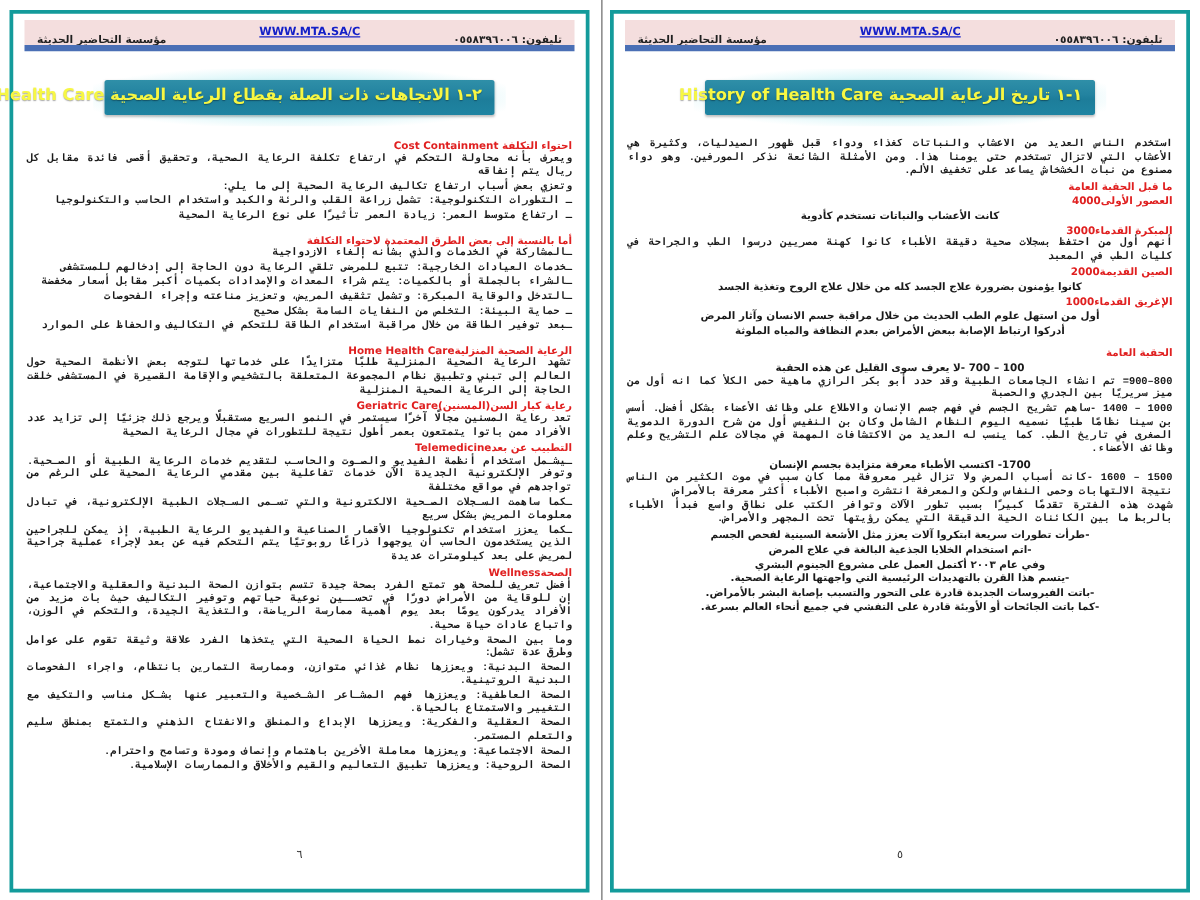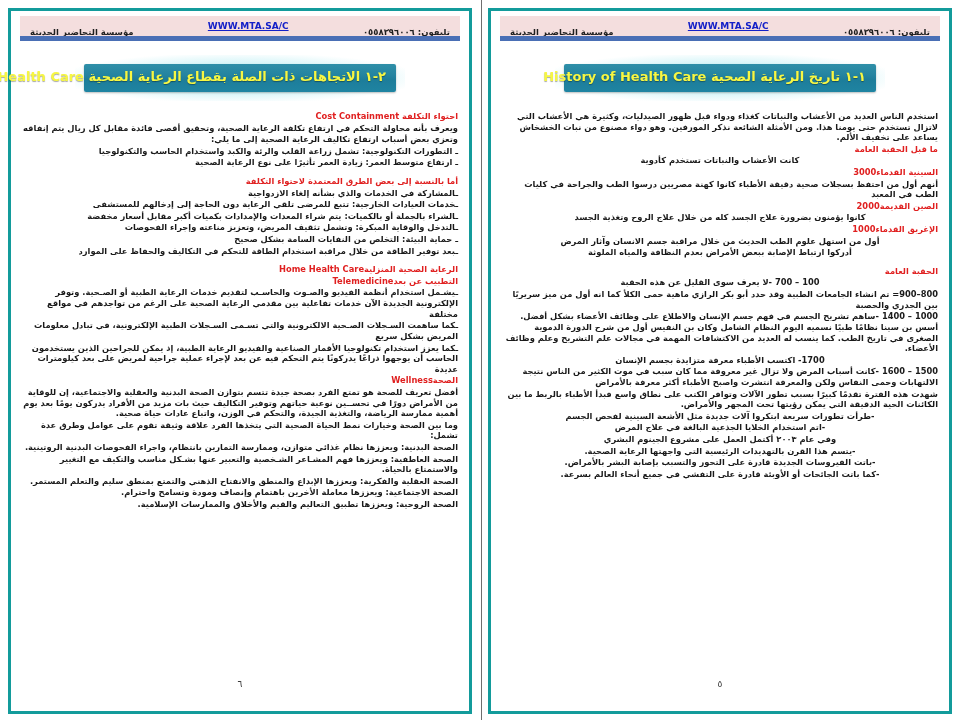--- a/index.html
+++ b/index.html
@@ -127,21 +127,21 @@
 
   p.ln {
     margin: 0 0 1px 0;
     font-size: 8.3px;
     line-height: 1.28;
     font-weight: bold;
     color: #1a1a1a;
     text-align: justify;
     text-align-last: center;
   }
-  p.ln.jr { text-align: right; text-align-last: right; }
+  p.ln.jr { text-align-last: right; font-family: Liberation Mono, monospace; }
   p.ln.ctr { text-align: right; text-align-last: center; }
   p.ln.red {
     color: #e02020;
     text-align: left;
     text-align-last: right;
   }
   p.ln.gap { margin-top: 8px; }
 
   
   .pg-num {
@@ -170,36 +170,37 @@
 
       <div class="title-wrap">
         <div class="title-box">
           <div class="title-text">١-١ تاريخ الرعاية الصحية History of Health Care</div>
         </div>
       </div>
 
       <div class="body-col" id="body-left">
           <p class="ln jr">استخدم الناس العديد من الأعشاب والنباتات كغذاء ودواء قبل ظهور الصيدليات، وكثيرة هي الأعشاب التي لاتزال تستخدم حتى يومنا هذا. ومن الأمثلة الشائعة نذكر المورفين. وهو دواء مصنوع من نبات الخشخاش يساعد على تخفيف الألم.</p>
           <p class="ln red">ما قبل الحقبة العامة</p>
+          <p class="ln red">العصور الأولى4000</p>
           <p class="ln ctr">كانت الأعشاب والنباتات تستخدم كأدوية</p>
-          <p class="ln red">السينية القدماء3000</p>
+          <p class="ln red">المبكرة القدماء3000</p>
           <p class="ln jr">أنهم أول من احتفظ بسجلات صحية دقيقة الأطباء كانوا كهنة مصريين درسوا الطب والجراحة في كليات الطب في المعبد</p>
           <p class="ln red">الصين القديمة2000</p>
           <p class="ln ctr">كانوا يؤمنون بضرورة علاج الجسد كله من خلال علاج الروح وتغذية الجسد</p>
           <p class="ln red">الإغريق القدماء1000</p>
           <p class="ln ctr">أول من استهل علوم الطب الحديث من خلال مراقبة جسم الانسان وآثار المرض</p>
           <p class="ln ctr">أدركوا ارتباط الإصابة ببعض الأمراض بعدم النظافة والمياه الملوثة</p>
           <p class="ln red gap">الحقبة العامة</p>
           <p class="ln ctr">100 – 700 -لا يعرف سوى القليل عن هذه الحقبة</p>
           <p class="ln jr">800–900= تم انشاء الجامعات الطبية وقد حدد أبو بكر الرازي ماهية حمى الكلأ كما انه أول من ميز سريريًا بين الجدري والحصبة</p>
           <p class="ln jr">1000 – 1400 -ساهم تشريح الجسم في فهم جسم الإنسان والاطلاع على وظائف الأعضاء بشكل أفضل. أسس بن سينا نظامًا طبيًا نسميه اليوم النظام الشامل وكان بن النفيس أول من شرح الدورة الدموية الصغرى في تاريخ الطب. كما ينسب له العديد من الاكتشافات المهمة في مجالات علم التشريح وعلم وظائف الأعضاء.</p>
           <p class="ln ctr">1700- اكتسب الأطباء معرفة متزايدة بجسم الإنسان</p>
           <p class="ln jr">1500 – 1600 -كانت أسباب المرض ولا تزال غير معروفة مما كان سبب في موت الكثير من الناس نتيجة الالتهابات وحمى النفاس ولكن والمعرفة انتشرت واصبح الأطباء أكثر معرفة بالأمراض</p>
           <p class="ln jr">شهدت هذه الفترة تقدمًا كبيرًا بسبب تطور الآلات وتوافر الكتب على نطاق واسع فبدأ الأطباء بالربط ما بين الكائنات الحية الدقيقة التي يمكن رؤيتها تحت المجهر والأمراض.</p>
-          <p class="ln ctr">-طرأت تطورات سريعة ابتكروا آلات جديدة مثل الأشعة السينية لفحص الجسم</p>
+          <p class="ln ctr">-طرأت تطورات سريعة ابتكروا آلات يعزز مثل الأشعة السينية لفحص الجسم</p>
           <p class="ln ctr">-اتم استخدام الخلايا الجذعية البالغة في علاج المرض</p>
           <p class="ln ctr">وفي عام ٢٠٠٣ أكتمل العمل على مشروع الجينوم البشري</p>
           <p class="ln ctr">-يتسم هذا القرن بالتهديدات الرئيسية التي واجهتها الرعاية الصحية.</p>
           <p class="ln ctr">-باتت الفيروسات الجديدة قادرة على التحور والتسبب بإصابة البشر بالأمراض.</p>
           <p class="ln ctr">-كما باتت الجائحات أو الأوبئة قادرة على التفشي في جميع أنحاء العالم بسرعة.</p>
         </div>
 
       <div class="pg-num">٥</div>
     </div>
   </div>
@@ -229,24 +230,27 @@
           <p class="ln jr">ـ التطورات التكنولوجية: تشمل زراعة القلب والرئة والكبد واستخدام الحاسب والتكنولوجيا</p>
           <p class="ln jr">ـ ارتفاع متوسط العمر: زيادة العمر تأثيرًا على نوع الرعاية الصحية</p>
           <p class="ln red gap">أما بالنسبة إلى بعض الطرق المعتمدة لاحتواء التكلفة</p>
           <p class="ln jr">ـالمشاركة في الخدمات والذي بشأنه إلغاء الازدواجية</p>
           <p class="ln jr">ـخدمات العيادات الخارجية: تتبع للمرضى تلقي الرعاية دون الحاجة إلى إدخالهم للمستشفى</p>
           <p class="ln jr">ـالشراء بالجملة أو بالكميات: يتم شراء المعدات والإمدادات بكميات أكبر مقابل أسعار مخفضة</p>
           <p class="ln jr">ـالتدخل والوقاية المبكرة: وتشمل تثقيف المريض، وتعزيز مناعته وإجراء الفحوصات</p>
           <p class="ln jr">ـ حماية البيئة: التخلص من النفايات السامة بشكل صحيح</p>
           <p class="ln jr">ـبعد توفير الطاقة من خلال مراقبة استخدام الطاقة للتحكم في التكاليف والحفاظ على الموارد</p>
           <p class="ln red gap">الرعاية الصحية المنزليةHome Health Care</p>
+          <p class="ln jr">تشهد الرعاية الصحية المنزلية طلبًا متزايدًا على خدماتها لتوجه بعض الأنظمة الصحية حول العالم إلى تبني وتطبيق نظام المجموعة المتعلقة بالتشخيص والإقامة القصيرة في المستشفى خلقت الحاجة إلى الرعاية الصحية المنزلية</p>
+          <p class="ln red">رعاية كبار السن(المسنين)Geriatric Care</p>
+          <p class="ln jr">تعد رعاية المسنين مجالًا آخرًا سيستمر في النمو السريع مستقبلًا ويرجع ذلك جزئيًا إلى تزايد عدد الأفراد ممن باتوا يتمتعون بعمر أطول نتيجة للتطورات في مجال الرعاية الصحية</p>
           <p class="ln red">التطبيب عن بعدTelemedicine</p>
           <p class="ln jr">ـيشـمل استخدام أنظمة الفيديو والصـوت والحاسـب لتقديم خدمات الرعاية الطبية أو الصـحية. وتوفر الإلكترونية الجديدة الآن خدمات تفاعلية بين مقدمي الرعاية الصحية على الرغم من تواجدهم في مواقع مختلفة</p>
           <p class="ln jr">ـكما ساهمت السـجلات الصـحية الالكترونية والتي تسـمى السـجلات الطبية الإلكترونية، في تبادل معلومات المريض بشكل سريع</p>
-          <p class="ln jr">ـكما يعزز استخدام تكنولوجيا الأقمار الصناعية والفيديو الرعاية الطبية، إذ يمكن للجراحين الذين يستخدمون الحاسب أن يوجهوا ذراعًا يدركونًا يتم التحكم فيه عن بعد لإجراء عملية جراحية لمريض على بعد كيلومترات عديدة</p>
+          <p class="ln jr">ـكما يعزز استخدام تكنولوجيا الأقمار الصناعية والفيديو الرعاية الطبية، إذ يمكن للجراحين الذين يستخدمون الحاسب أن يوجهوا ذراعًا روبوتيًا يتم التحكم فيه عن بعد لإجراء عملية جراحية لمريض على بعد كيلومترات عديدة</p>
           <p class="ln red">الصحةWellness</p>
           <p class="ln jr">أفضل تعريف للصحة هو تمتع الفرد بصحة جيدة تتسم بتوازن الصحة البدنية والعقلية والاجتماعية، إن للوقاية من الأمراض دورًا في تحســين نوعية حياتهم وتوفير التكاليف حيث بات مزيد من الأفراد يدركون يومًا بعد يوم أهمية ممارسة الرياضة، والتغذية الجيدة، والتحكم في الوزن، واتباع عادات حياة صحية.</p>
           <p class="ln jr">وما بين الصحة وخيارات نمط الحياة الصحية التي يتخذها الفرد علاقة وثيقة تقوم على عوامل وطرق عدة تشمل:</p>
           <p class="ln jr">الصحة البدنية: ويعززها نظام غذائي متوازن، وممارسة التمارين بانتظام، واجراء الفحوصات البدنية الروتينية.</p>
           <p class="ln jr">الصحة العاطفية: ويعززها فهم المشـاعر الشـخصية والتعبير عنها بشـكل مناسب والتكيف مع التغيير والاستمتاع بالحياة.</p>
           <p class="ln jr">الصحة العقلية والفكرية: ويعززها الإبداع والمنطق والانفتاح الذهني والتمتع بمنطق سليم والتعلم المستمر.</p>
           <p class="ln jr">الصحة الاجتماعية: ويعززها معاملة الأخرين باهتمام وإنصاف ومودة وتسامح واحترام.</p>
           <p class="ln jr">الصحة الروحية: ويعززها تطبيق التعاليم والقيم والأخلاق والممارسات الإسلامية.</p>
         </div>
 

